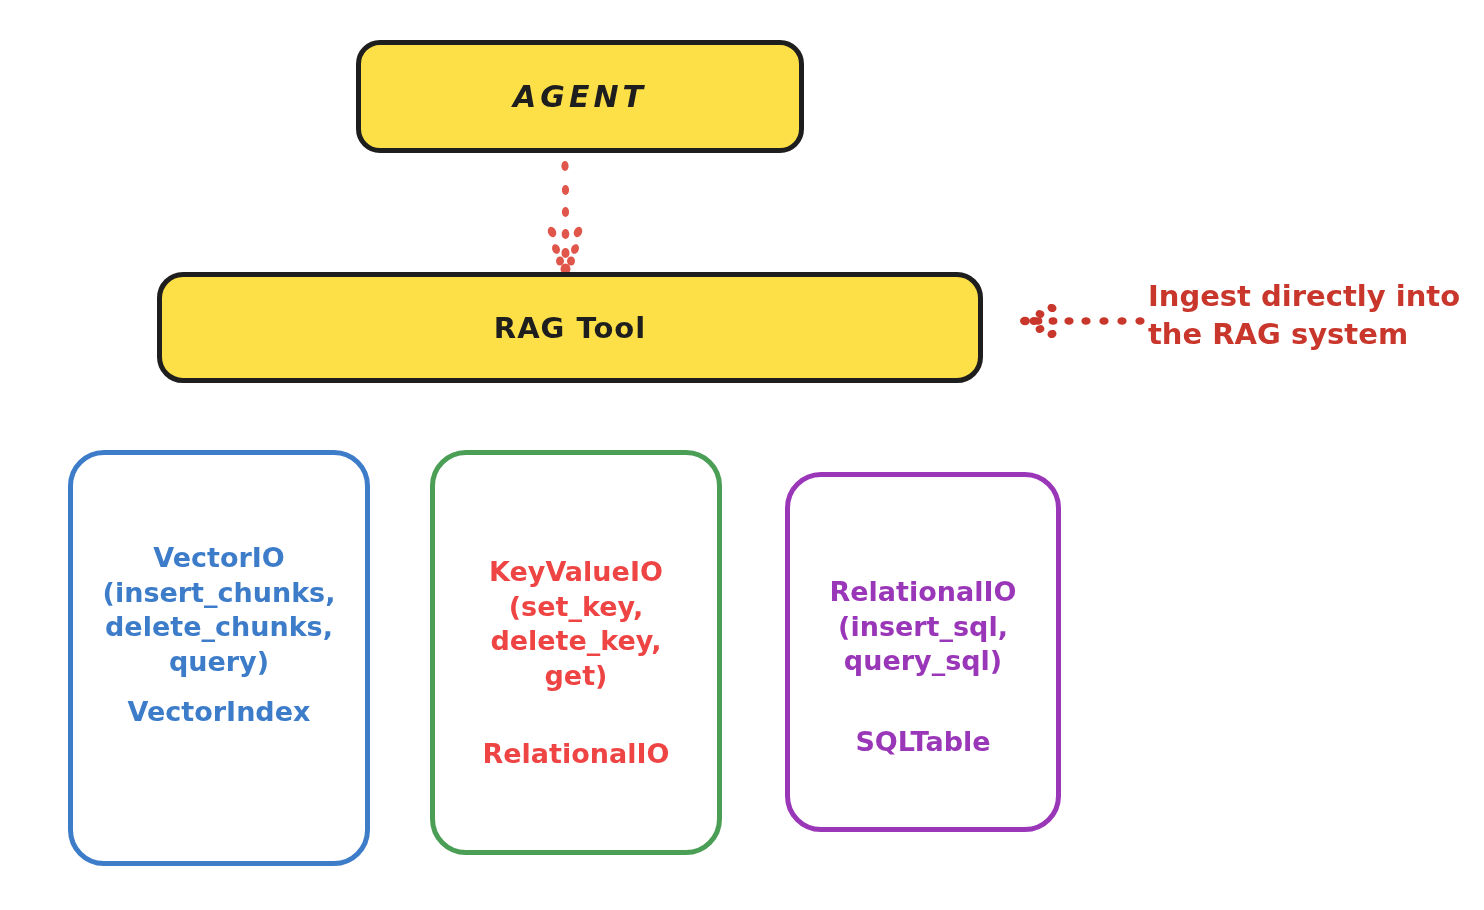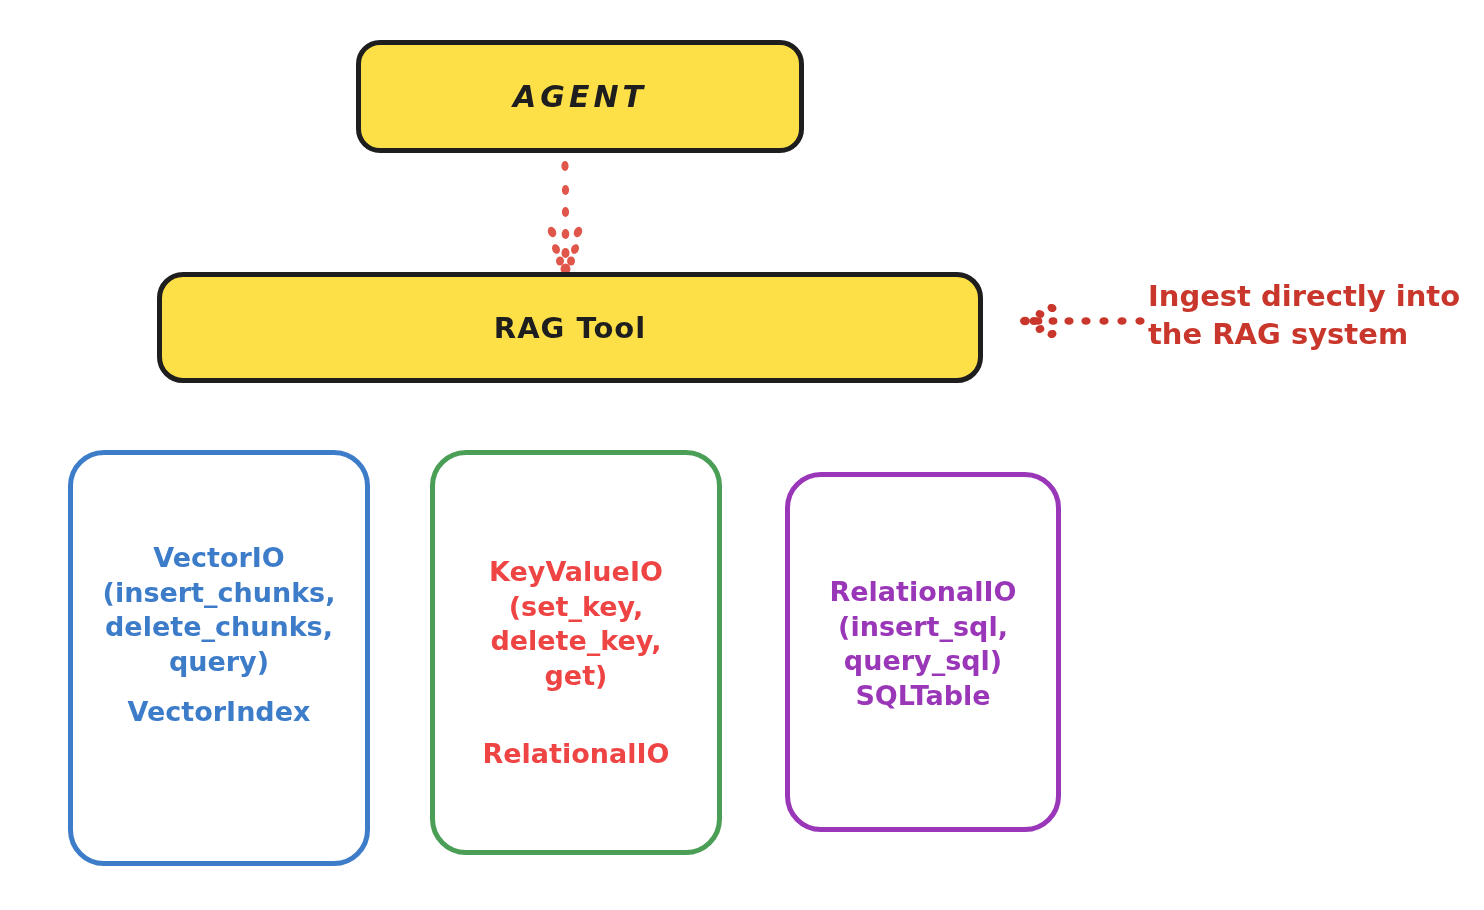--- a/index.html
+++ b/index.html
@@ -118,21 +118,21 @@
   #relationalio-card {
     left: 785px;
     top: 472px;
     width: 276px;
     height: 360px;
     border-color: #9a36b8;
   }
   #relationalio-card .card-api,
   #relationalio-card .card-index { color: #9a36b8; }
   #relationalio-card .card-api { margin-top: 98px; }
-  #relationalio-card .card-index { }
+  #relationalio-card .card-index { margin-top: 46px; }
 
   
   .connector {
     position: absolute;
   }
   #agent-rag-connector {
     left: 520px;
     top: 150px;
     width: 90px;
     height: 130px;

